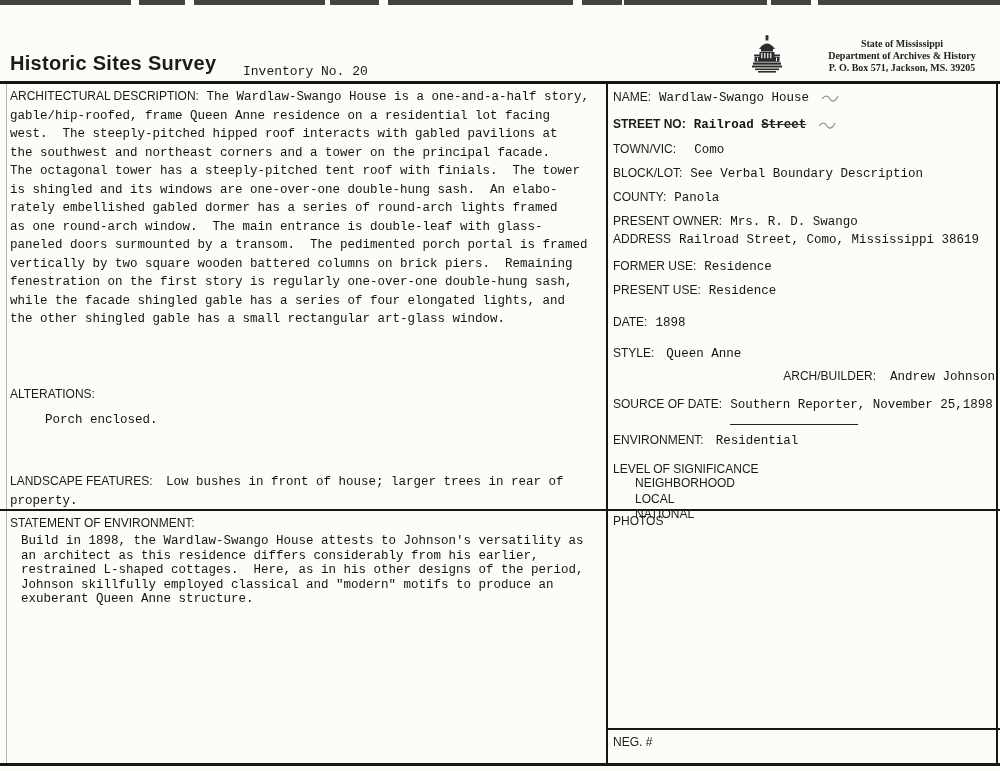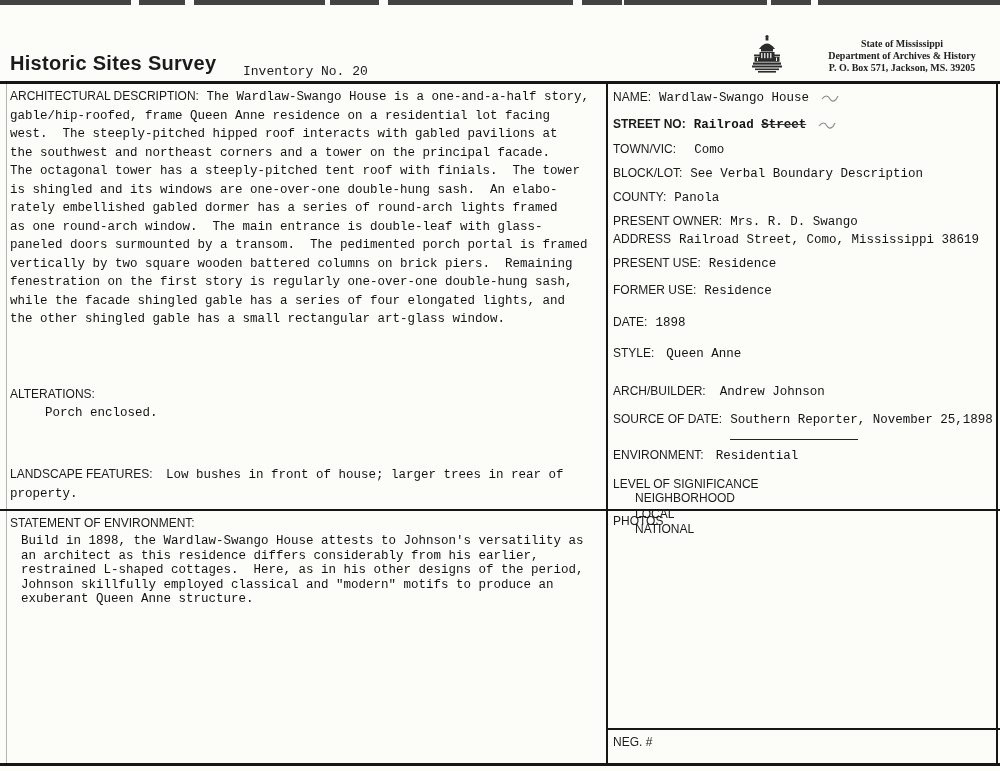--- a/index.html
+++ b/index.html
@@ -43,21 +43,21 @@
   .typed{
     font-family:"Liberation Mono", monospace;
     font-size:12.5px;line-height:14.5px;
     white-space:pre-wrap;color:#131313;
   }
 
   
   .left-col{position:absolute;left:10px;top:86px;width:596px;}
   .arch .typed{font-size:12.5px;}
   .alterations{margin-top:57px;}
-  .alterations .typed{display:block;padding-left:35px;margin-top:4px;}
+  .alterations .typed{display:block;padding-left:35px;margin-top:11px;}
   .outbuildings{margin-top:31px;}
   .outbuildings .typed{margin-left:14px;}
   .landscape{margin-top:44px;}
   .landscape .typed{margin-left:6px;}
 
   
   .sig{position:absolute;left:10px;top:513px;width:596px;}
   .sig .typed{display:block;padding-left:11px;margin-top:3px;}
 
   
@@ -189,37 +189,37 @@
     </div>
 
     <div class="field" style="margin-top:6px;">
       <span class="lbl">PRESENT OWNER:</span><span class="typed val">Mrs. R. D. Swango</span>
     </div>
 
     <div class="field" style="margin-top:0;">
       <span class="lbl">ADDRESS</span><span class="typed val">Railroad Street, Como, Mississippi 38619</span>
     </div>
 
-    <div class="field" style="margin-top:6px;">
-      <span class="lbl">PRESENT USE:</span><span class="typed val">Residence</span>
-    </div>
-
     <div class="field" style="margin-top:9px;">
       <span class="lbl">FORMER USE:</span><span class="typed val">Residence</span>
     </div>
 
+    <div class="field" style="margin-top:6px;">
+      <span class="lbl">PRESENT USE:</span><span class="typed val">Residence</span>
+    </div>
+
     <div class="field" style="margin-top:14px;">
       <span class="lbl">DATE:</span><span class="typed val">1898</span>
     </div>
 
     <div class="field" style="margin-top:13px;">
       <span class="lbl">STYLE:</span><span class="typed val" style="margin-left:12px;">Queen Anne</span>
     </div>
 
-    <div class="field" style="margin-top:20px;">
+    <div class="field" style="margin-top:5px;text-align:right;">
       <span class="lbl">ARCH/BUILDER:</span><span class="typed val" style="margin-left:14px;">Andrew Johnson</span>
     </div>
 
     <div class="field" style="margin-top:10px;">
       <span class="lbl">SOURCE OF DATE:</span><span class="typed val"><span class="uline">Southern Reporter</span><span>, November 25,1898</span></span>
     </div>
 
     <div class="field" style="margin-top:18px;">
       <span class="lbl">ENVIRONMENT:</span><span class="typed val" style="margin-left:12px;">Residential</span>
     </div>

